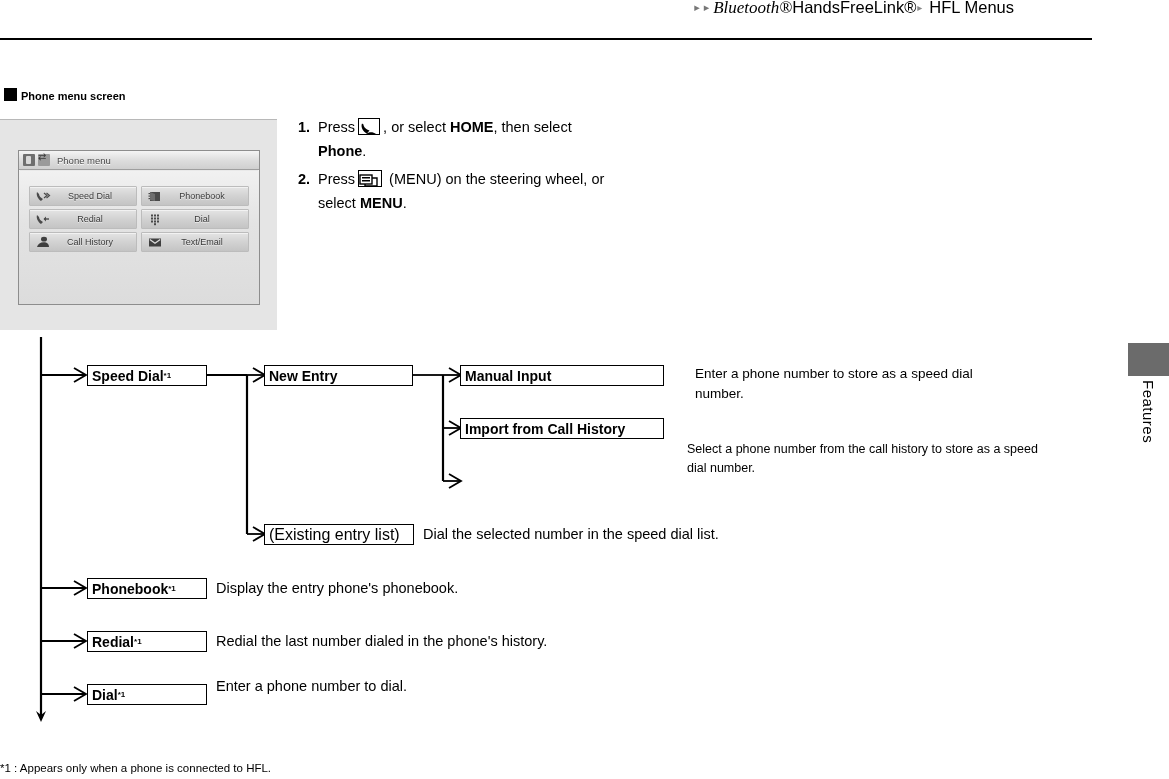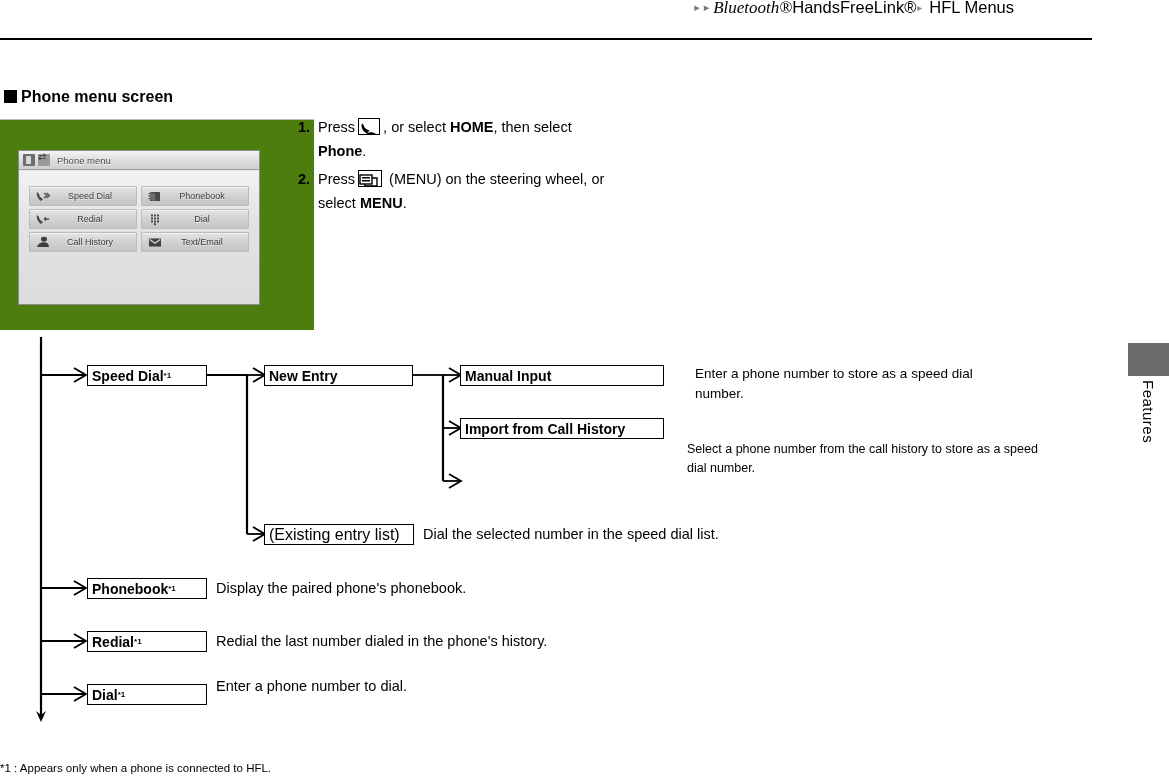--- a/index.html
+++ b/index.html
@@ -30,31 +30,31 @@
   #breadcrumb .bc-arrow2 {
     color:#888; font-size:10px; vertical-align:2px; margin:0 1px 0 1px;
   }
   #breadcrumb .bc-bt { font-style:italic; font-family:"Liberation Serif", serif; font-size:17px; }
   #breadcrumb .bc-hfl { font-size:16.5px; }
   #breadcrumb .bc-tail { margin-left:6px; }
 
   
   #section-heading {
     position:absolute; left:4px; top:88px;
-    font-size:16px; font-weight:bold; white-space:nowrap;
+    font-size:11px; font-weight:bold; white-space:nowrap;
   }
   #section-heading .sq {
     display:inline-block; width:13px; height:13px; background:#000;
     margin-right:4px; vertical-align:-1px;
   }
 
   
   #screen-panel {
-    position:absolute; left:0; top:119px; width:314px; height:211px;
-    background:#4d7c0f; border-top:1px solid #b8b8b8;
+    position:absolute; left:0; top:119px; width:277px; height:211px;
+    background:#e5e5e5; border-top:1px solid #b8b8b8;
   }
   #nav-screen {
     position:absolute; left:18px; top:30px; width:242px; height:155px;
     background:#e9e9e9;
     border:1px solid #8d8d8d;
     box-shadow:inset 0 0 0 1px #f4f4f4;
   }
   #nav-titlebar {
     position:absolute; left:0; top:0; width:100%; height:19px;
     background:linear-gradient(180deg,#f4f4f4 0%,#dcdcdc 55%,#cfcfcf 100%);
@@ -323,21 +323,21 @@
 
   <div class="fbox" style="left:87px; top:35px; width:120px;">
     <span>Speed Dial</span>
       <span class="sup">*1</span>
   </div>
 
   <div class="fbox" style="left:87px; top:248px; width:120px;">
     <span>Phonebook</span>
       <span class="sup">*1</span>
   </div>
-  <div class="fdesc lg" style="left:216px; top:248px; width:500px;">Display the paired phone's phonebook.</div>
+  <div class="fdesc lg" style="left:216px; top:248px; width:500px;">Display the entry phone's phonebook.</div>
 
   <div class="fbox" style="left:87px; top:301px; width:120px;">
     <span>Redial</span>
       <span class="sup">*1</span>
   </div>
   <div class="fdesc lg" style="left:216px; top:301px; width:560px;">Redial the last number dialed in the phone's history.</div>
 
   <div class="fbox" style="left:87px; top:354px; width:120px;">
     <span>Dial</span>
       <span class="sup">*1</span>

